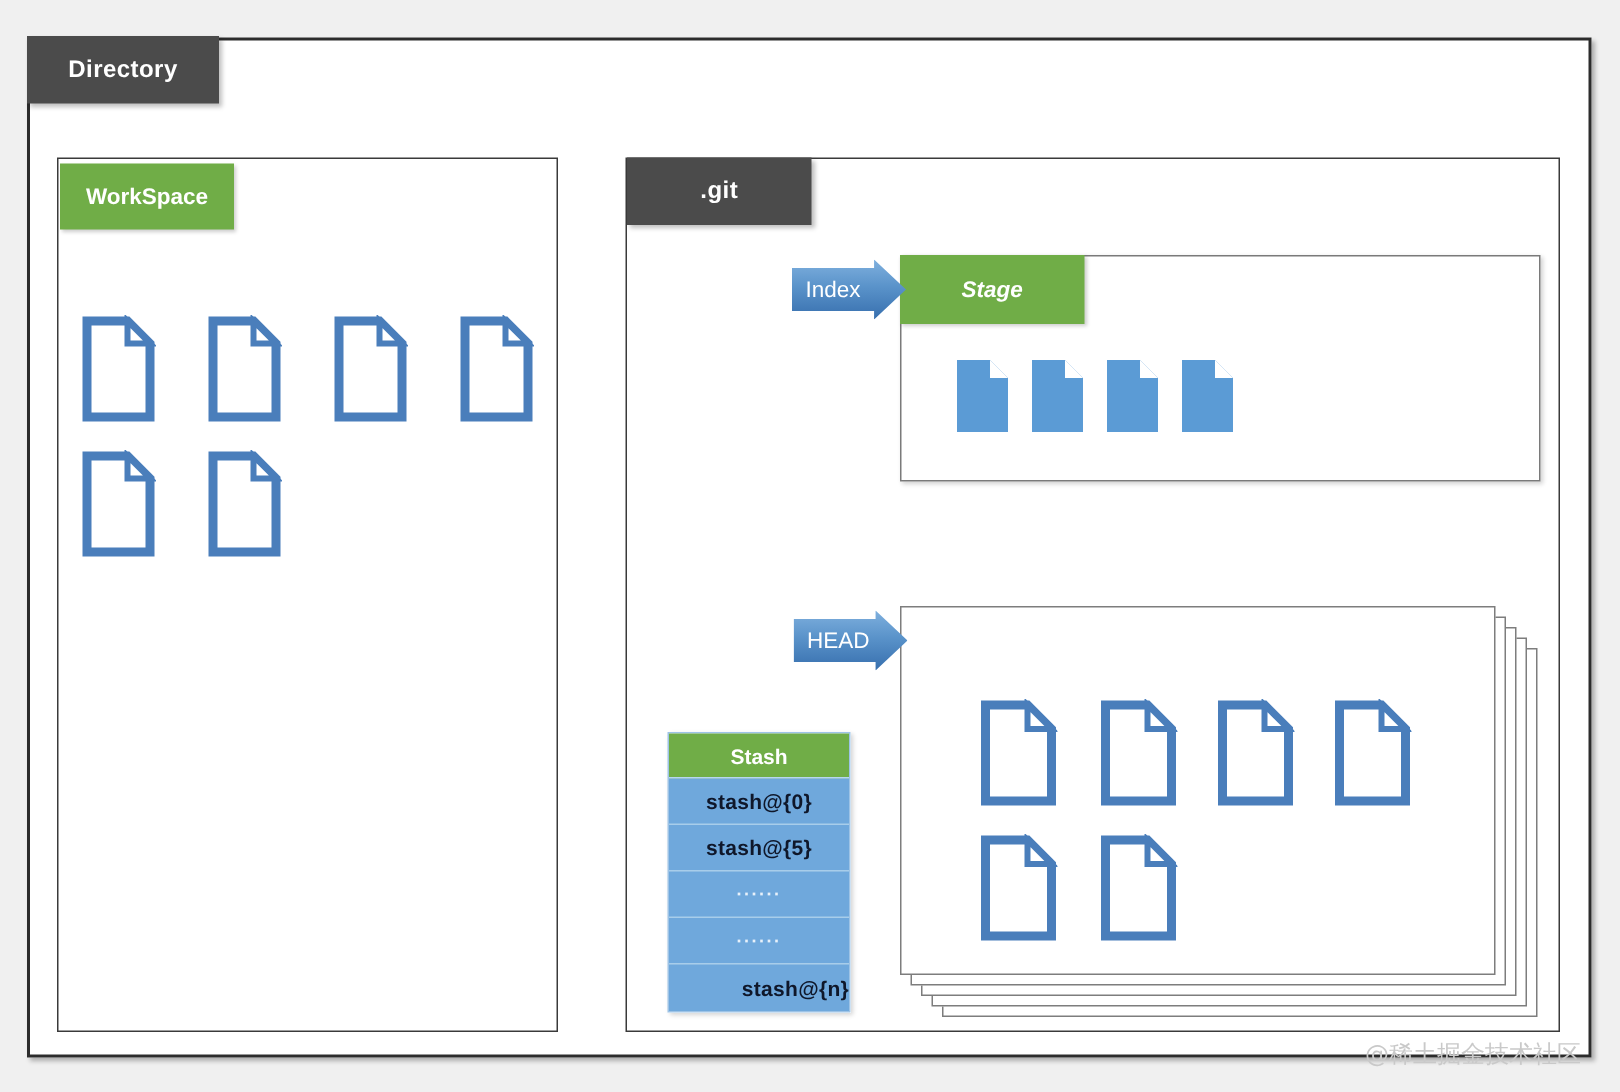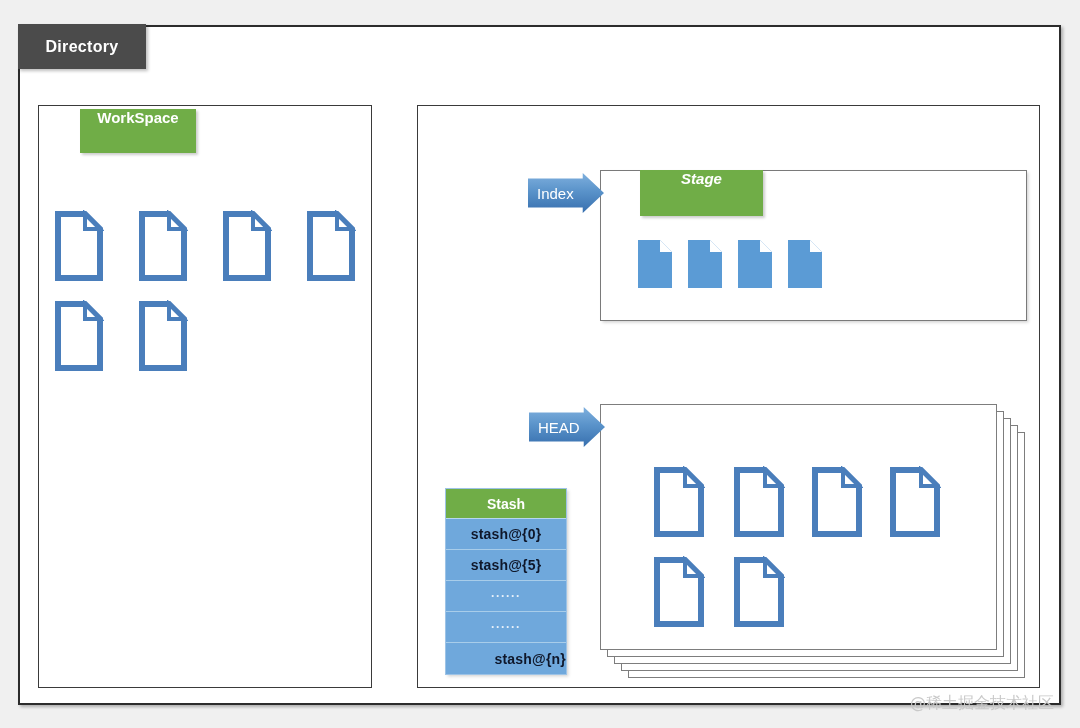--- a/index.html
+++ b/index.html
@@ -69,25 +69,24 @@
     width: 623px; height: 583px;
   }
 
   
   .tab-green {
     position: absolute;
     background: #70ad47;
     color: #ffffff;
     font-weight: bold;
     display: flex;
-    align-items: flex-start;
+    align-items: center;
     justify-content: center;
     box-shadow: 1.5px 1.5px 2.5px rgba(0,0,0,0.2);
     z-index: 5;
-    margin-left: 40px;
   }
   #tab-workspace {
     left: 40px; top: 109px;
     width: 116px; height: 44px;
     font-size: 15px;
   }
   #tab-stage {
     left: 600px; top: 170px;
     width: 123px; height: 46px;
     font-size: 15px;
@@ -253,20 +252,23 @@
     </svg>
   </div>
   <div class="doc-outline" style="left:138px; top:300px;">
     <svg width="50" height="72" viewBox="0 0 50 72" aria-hidden="true">
       <path d="M4 4 H31 L46 19 V68 H4 Z" fill="#ffffff" stroke="#4a7ebb" stroke-width="6" stroke-linejoin="miter"></path>
       <path d="M31 4 L46 19 H31 Z" fill="#ffffff" stroke="#4a7ebb" stroke-width="4"></path>
     </svg>
   </div>
 
   <div class="panel" id="panel-git"></div>
+  <div class="tab-dark" id="tab-git">
+    <span>.git</span>
+  </div>
 
   <div id="box-stage"></div>
   <div class="tab-green" id="tab-stage">
     <span>Stage</span>
   </div>
 
   <div class="arrow-chip" id="arrow-index">
     <span>Index</span>
   </div>
 

